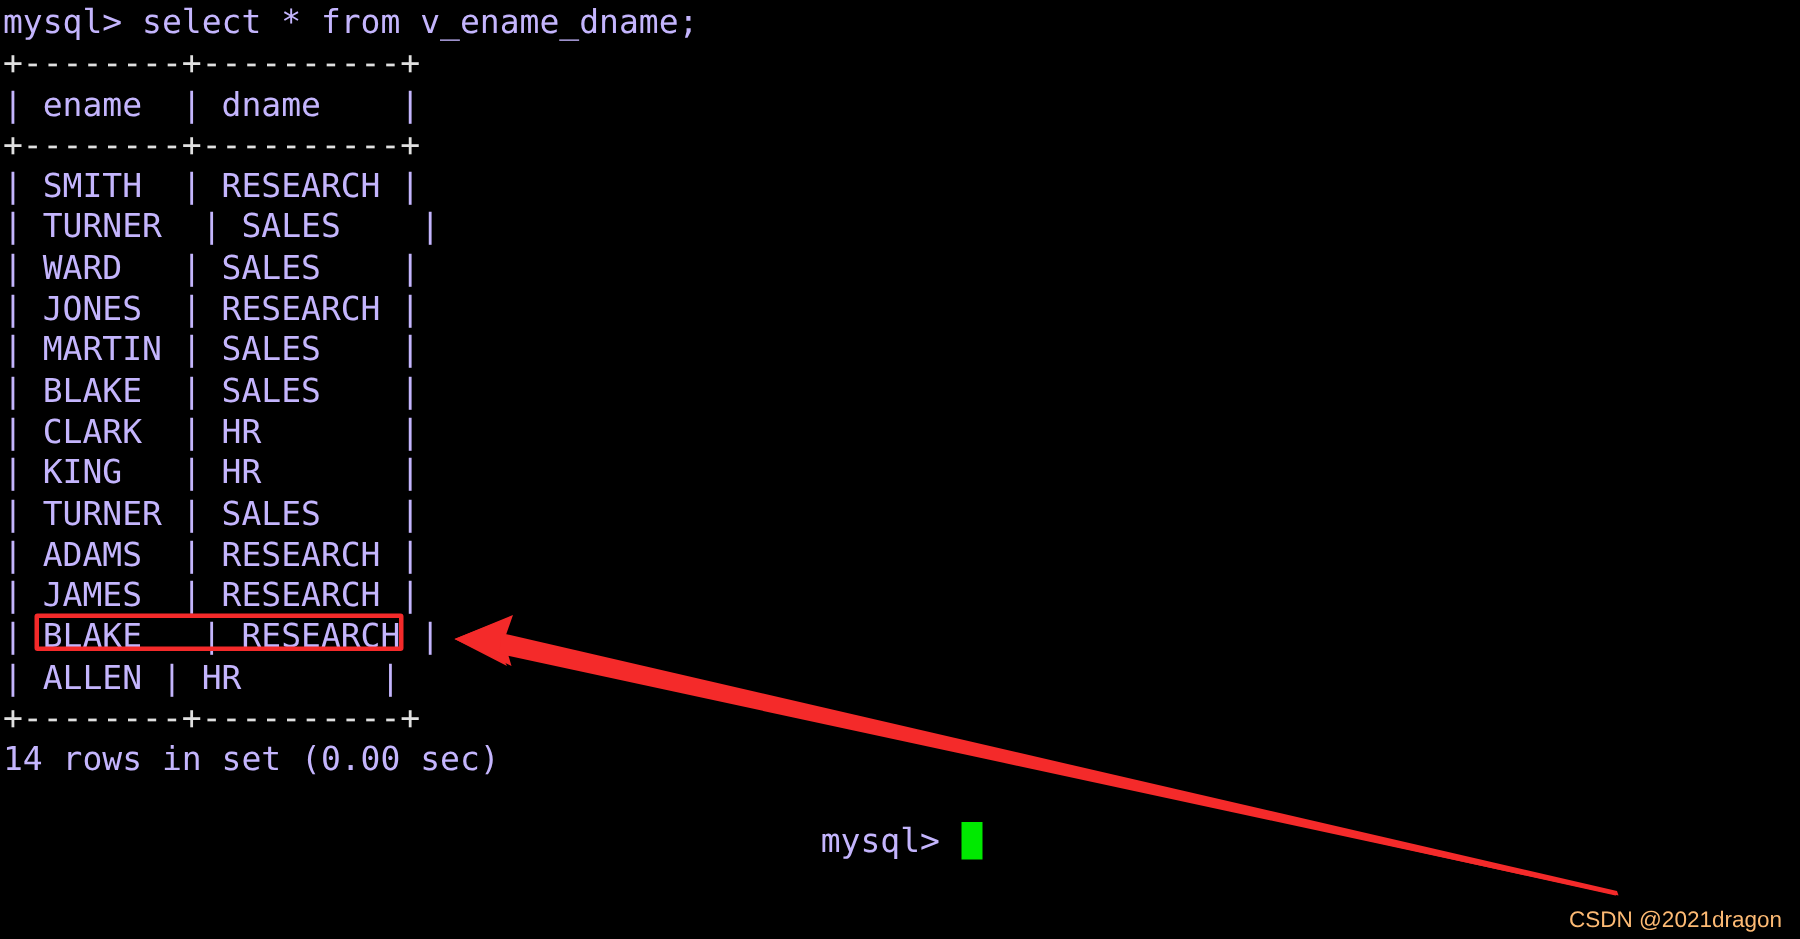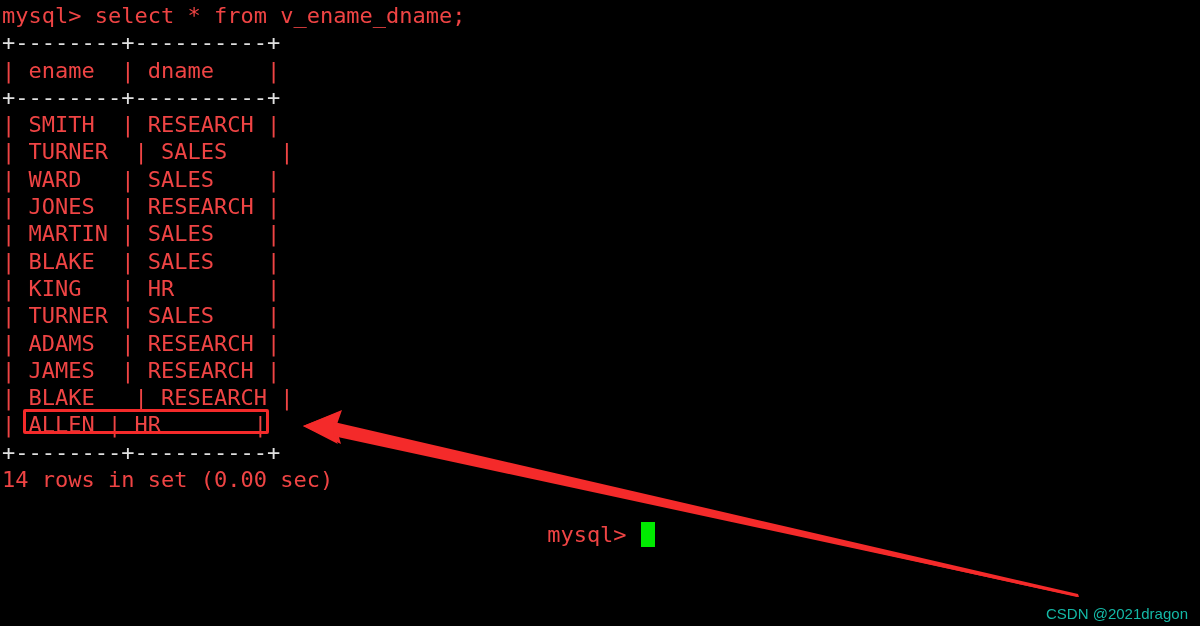--- a/index.html
+++ b/index.html
@@ -21,21 +21,21 @@
     top: 0;
     width: 1200px;
     height: 626px;
     padding: 2px 0 0 2px;
     box-sizing: border-box;
   }
   .line {
     height: 27.3px;
     line-height: 27.3px;
     font-size: 22px;
-    color: #ef4444;
+    color: #c4b5fd;
     white-space: pre;
     letter-spacing: 0px;
     font-family: "DejaVu Sans Mono", "Liberation Mono", monospace;
   }
   .line.blank {
     color: transparent;
   }
   .rule {
     color: #e0e0e0;
   }
@@ -69,21 +69,21 @@
     width: 1200px;
     height: 626px;
     pointer-events: none;
   }
   #watermark {
     position: absolute;
     right: 12px;
     bottom: 4px;
     font-family: "Liberation Sans", sans-serif;
     font-size: 15px;
-    color: #14b8a6;
+    color: #fdba74;
     white-space: pre;
   }
 </style>
 </head>
 <body>
 
 <div id="screen">
 
   <div id="terminal">
 
@@ -91,20 +91,21 @@
     <div class="line rule">+--------+----------+</div>
     <div class="line">| ename  | dname    |</div>
     <div class="line rule">+--------+----------+</div>
 
     <div class="line">| SMITH  | RESEARCH |</div>
     <div class="line">| TURNER  | SALES    |</div>
     <div class="line">| WARD   | SALES    |</div>
     <div class="line">| JONES  | RESEARCH |</div>
     <div class="line">| MARTIN | SALES    |</div>
     <div class="line">| BLAKE  | SALES    |</div>
+    <div class="line">| CLARK  | HR       |</div>
     <div class="line">| KING   | HR       |</div>
     <div class="line">| TURNER | SALES    |</div>
     <div class="line">| ADAMS  | RESEARCH |</div>
     <div class="line">| JAMES  | RESEARCH |</div>
     <div class="line">| BLAKE   | RESEARCH |</div>
     <div class="line">| ALLEN | HR       |</div>
 
     <div class="line rule">+--------+----------+</div>
     <div class="line">14 rows in set (0.00 sec)</div>
     <div class="line blank">&nbsp;</div>

